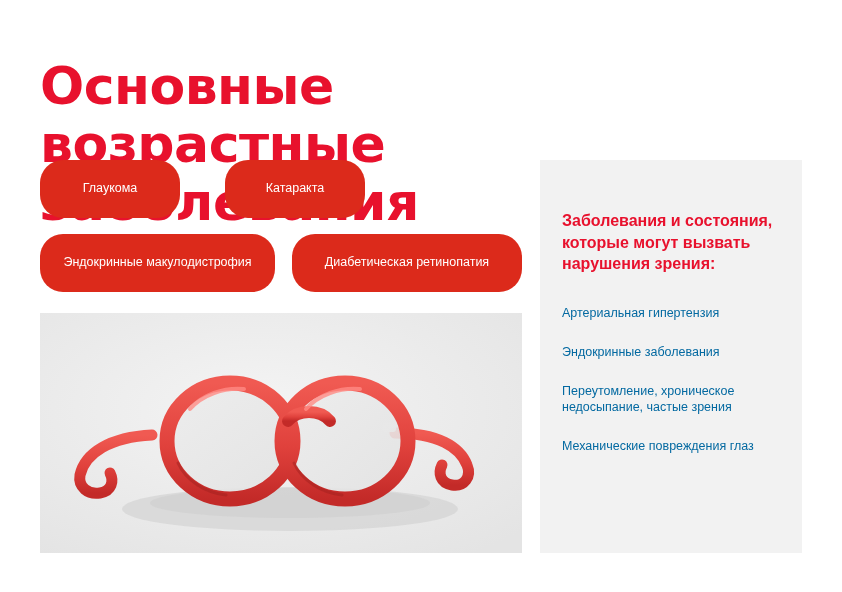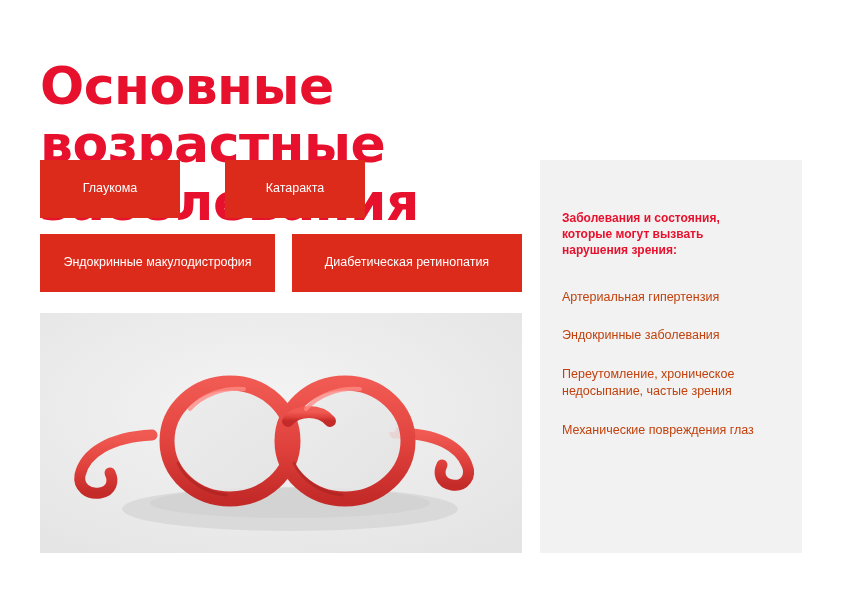--- a/index.html
+++ b/index.html
@@ -52,20 +52,21 @@
     color: #ffffff;
     font-size: 12.5px;
     display: flex;
     align-items: center;
     justify-content: center;
     text-align: center;
     height: 58px;
     box-sizing: border-box;
     padding: 0 14px;
     line-height: 1.25;
+    border-radius: 23px;
   }
   .tag.t1 { width: 140px; }
   .tag.t2 { width: 140px; margin-left: 28px; }
   .tag.t3 { width: 168px; }
   .tag.t4 { width: 235px; }
   .tag.t5 { width: 230px; }
 
   
   .photo {
     position: absolute;
@@ -86,32 +87,32 @@
     width: 262px;
     height: 393px;
     background: #f2f2f2;
   }
   .side-inner {
     padding: 50px 22px 0 22px;
   }
   .side-title {
     color: #E8112D;
     font-weight: bold;
-    font-size: 12px;
+    font-size: 16px;
     line-height: 1.35;
     margin: 0 0 30px 0;
     white-space: pre-line;
   }
   .side-list {
     list-style: none;
     margin: 0;
     padding: 0;
   }
   .side-list li {
-    color: #c2410c;
+    color: #0369a1;
     font-size: 12.5px;
     line-height: 1.35;
     margin-bottom: 22px;
   }
 </style>
 </head>
 <body>
 
 <div class="page">
 

